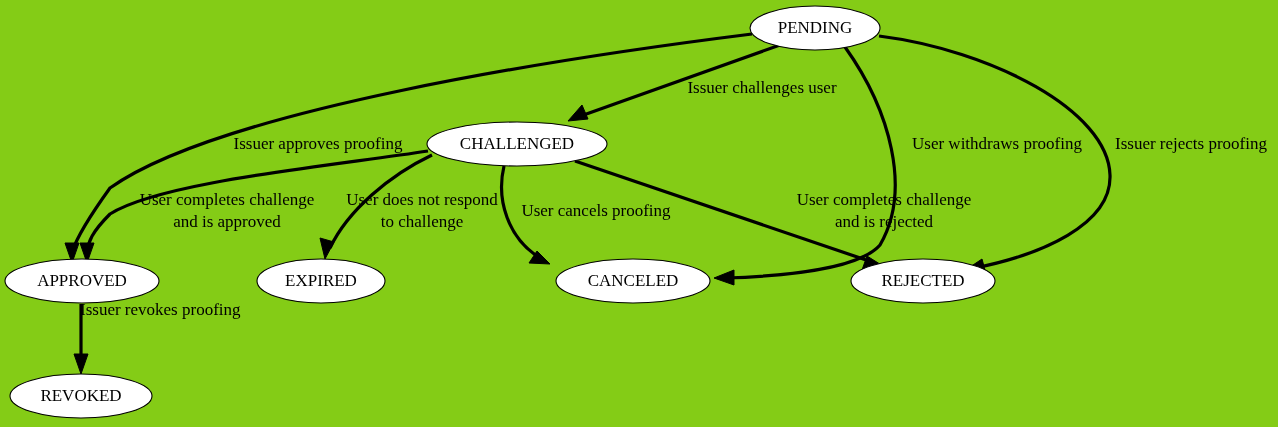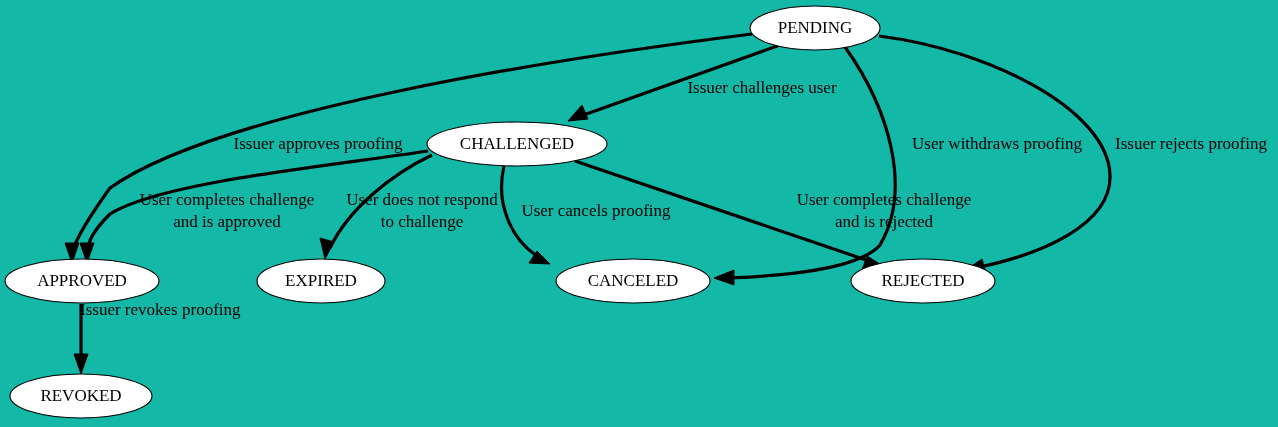--- a/index.html
+++ b/index.html
@@ -7,21 +7,21 @@
     padding: 0;
     background: #ffffff;
   }
   body {
     font-family: "Liberation Serif", "DejaVu Serif", serif;
   }
   #diagram-root {
     position: relative;
     width: 1278px;
     height: 427px;
-    background: #14b8a6;
+    background: #84cc16;
     overflow: hidden;
   }
   svg#graph-svg {
     position: absolute;
     left: 0;
     top: 0;
     width: 1278px;
     height: 427px;
   }
   .node-ellipse {

